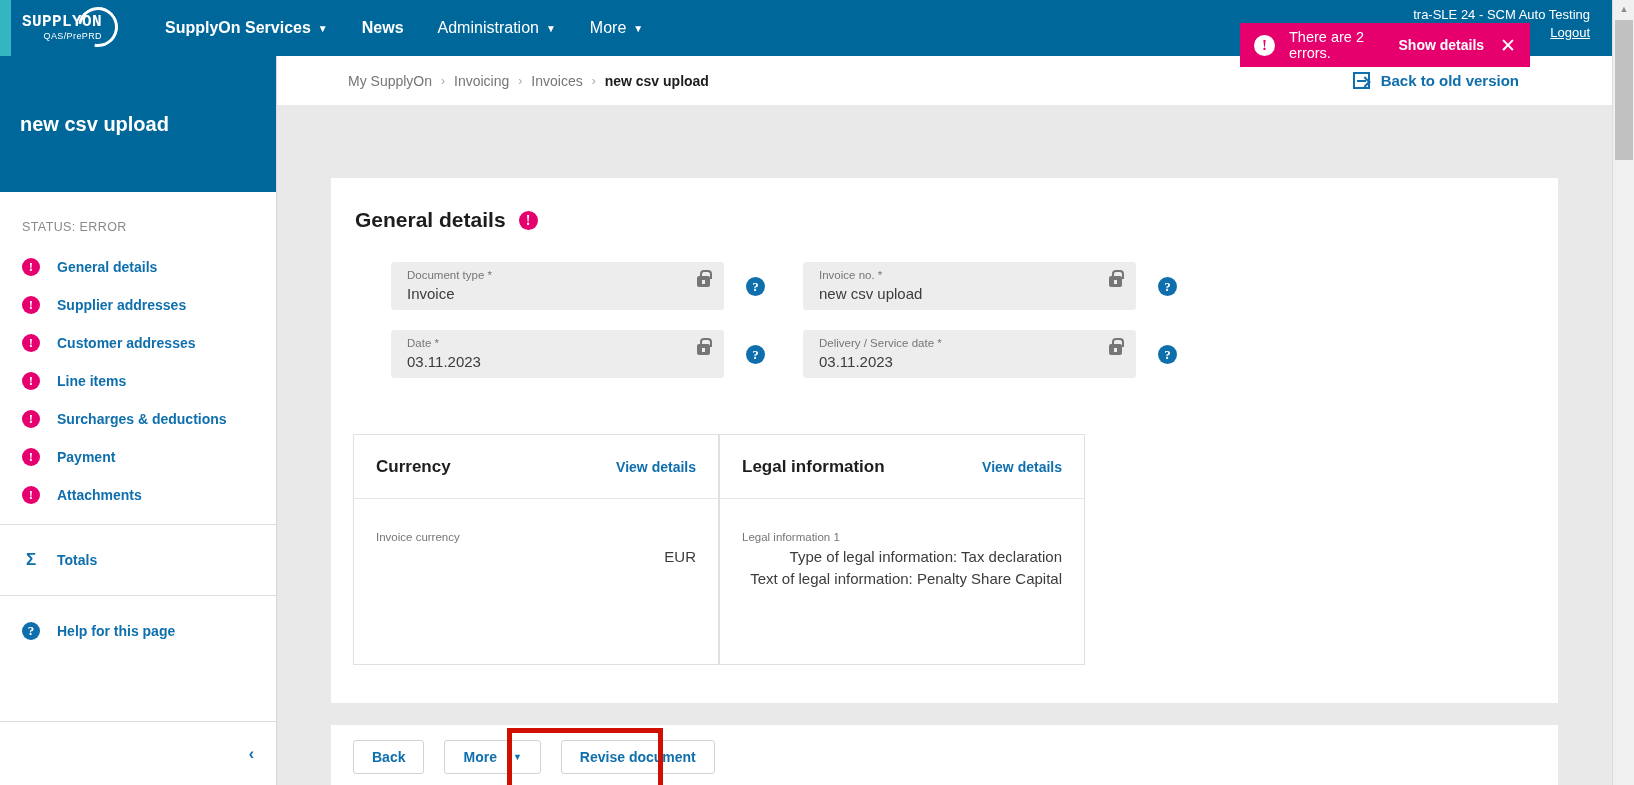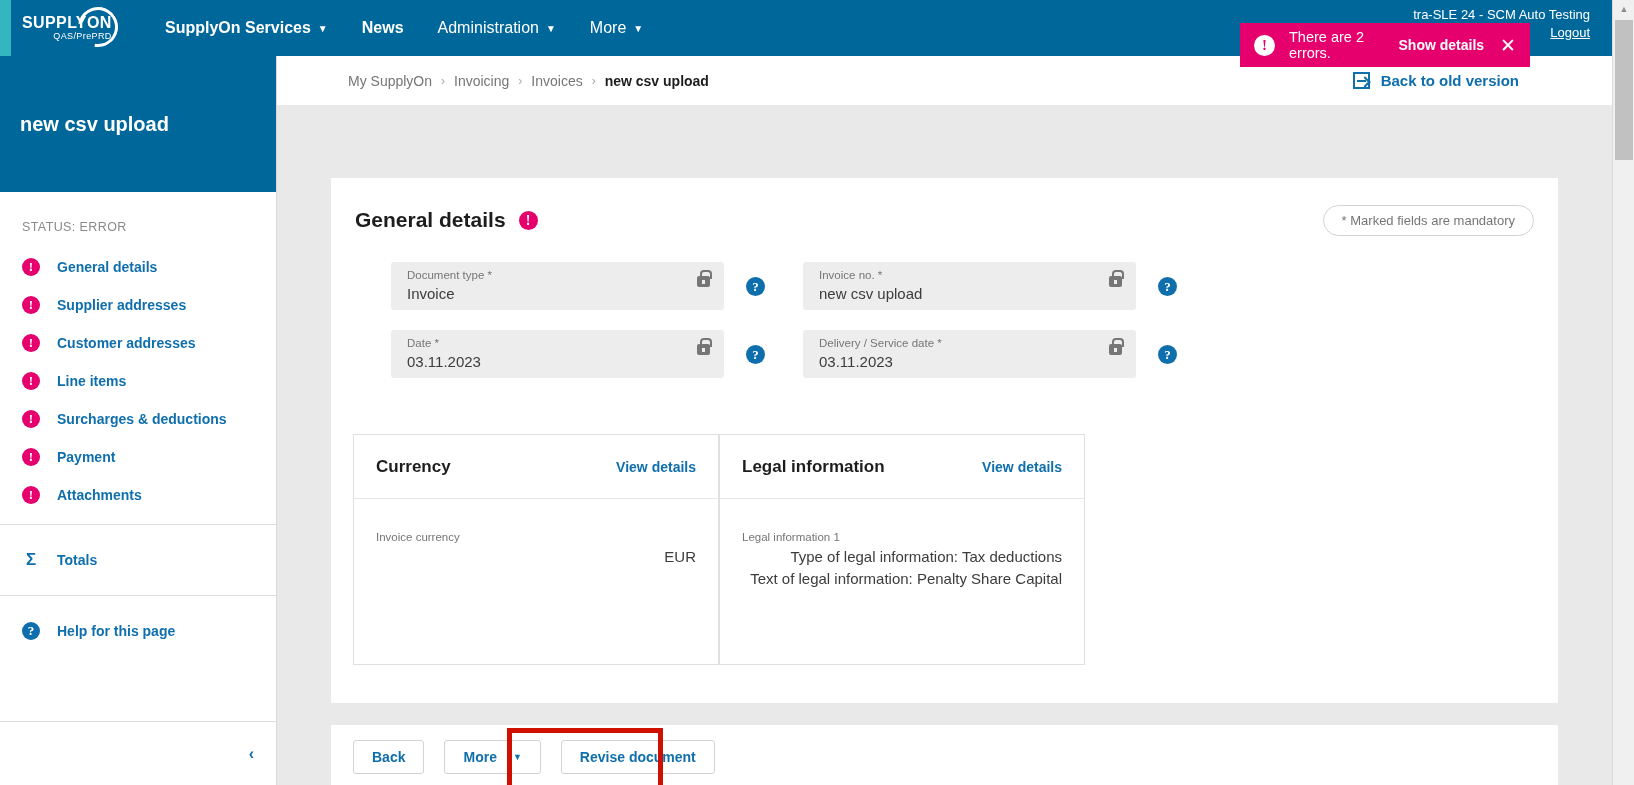--- a/index.html
+++ b/index.html
@@ -18,21 +18,21 @@
   }
   .teal-strip {
     position: absolute; top: 0; left: 0; width: 11px; height: 56px;
     background: #33b6bf;
   }
   .logo-wrap {
     margin-left: 22px; display: flex; align-items: center; position: relative;
     width: 96px; height: 42px;
   }
   .logo-text { color: #fff; letter-spacing: .4px; }
-  .logo-main { font-size: 16px; font-weight: bold; line-height: 17px; }
+  .logo-main { font-size: 16px; font-weight: bold; line-height: 17px; font-family: Liberation Mono, monospace; }
   .logo-sub { font-size: 9px; line-height: 11px; font-weight: normal; text-align: right; }
   .logo-ring {
     position: absolute; right: 0px; top: 0px; width: 40px; height: 40px;
     border: 3px solid #fff; border-radius: 50%;
     border-left-color: transparent; transform: rotate(-35deg);
   }
 
   .nav { display: flex; align-items: center; margin-left: 30px; height: 72px; }
   .nav-item {
     color: #fff; font-size: 16px; padding: 0 17px; height: 56px;
@@ -332,21 +332,20 @@
       </div>
     </div>
 
     <div class="scroll-area">
 
       <div class="card">
         <div class="card-head">
           <div class="card-title">General details</div>
           <div class="err-dot">!</div>
         </div>
-        <div class="mandatory-pill">* Marked fields are mandatory</div>
 
         <div class="fields">
 
           <div class="field-cell">
             <div class="field">
               <div class="field-label">Document type *</div>
               <div class="field-value">Invoice</div>
               <div class="lock"></div>
             </div>
             <div class="help-ico">?</div>
@@ -394,21 +393,21 @@
             </div>
           </div>
 
           <div class="subcard">
             <div class="subcard-head">
               <div class="subcard-title">Legal information</div>
               <div class="subcard-link">View details</div>
             </div>
             <div class="subcard-body">
               <div class="sc-label">Legal information 1</div>
-              <div class="sc-value">Type of legal information: Tax deductions</div>
+              <div class="sc-value">Type of legal information: Tax declaration</div>
               <div class="sc-value">Text of legal information: Penalty Share Capital</div>
             </div>
           </div>
 
         </div>
       </div>
 
       <div class="actionbar">
         <button class="btn">
           <span>Back</span>

